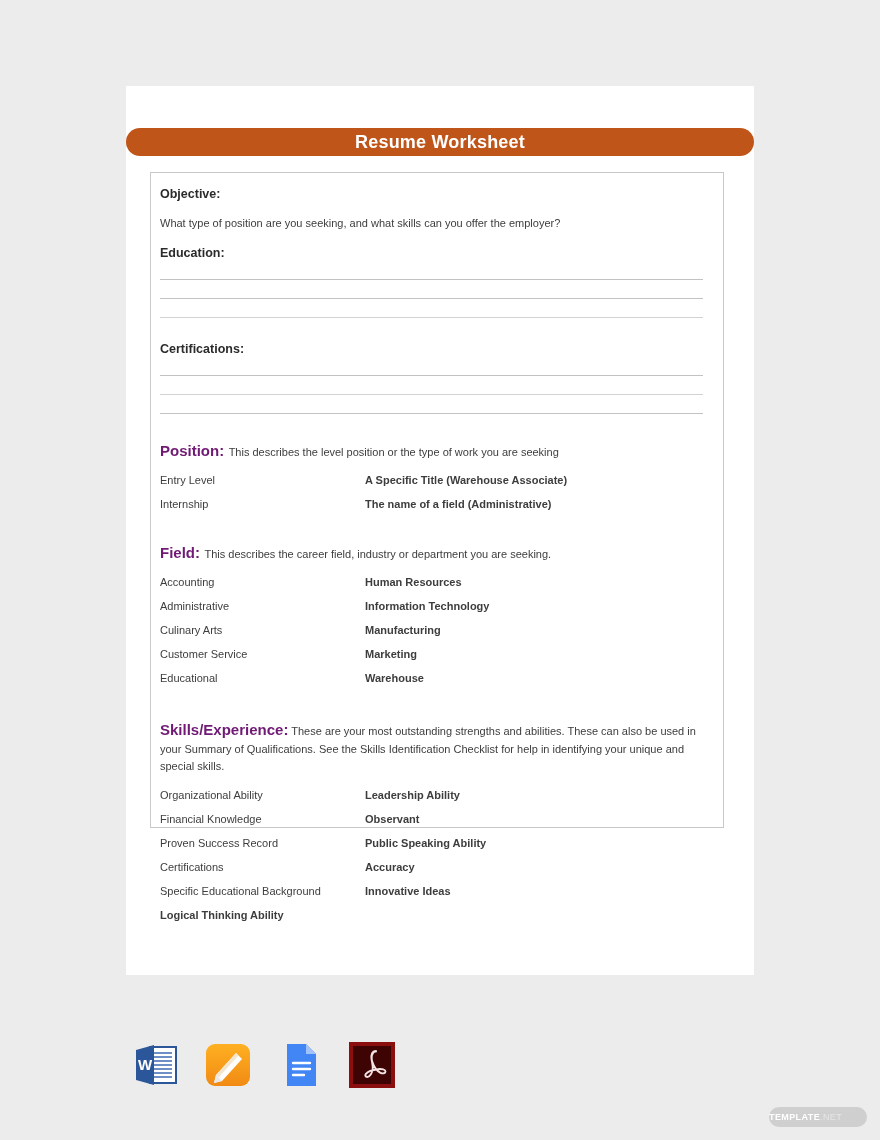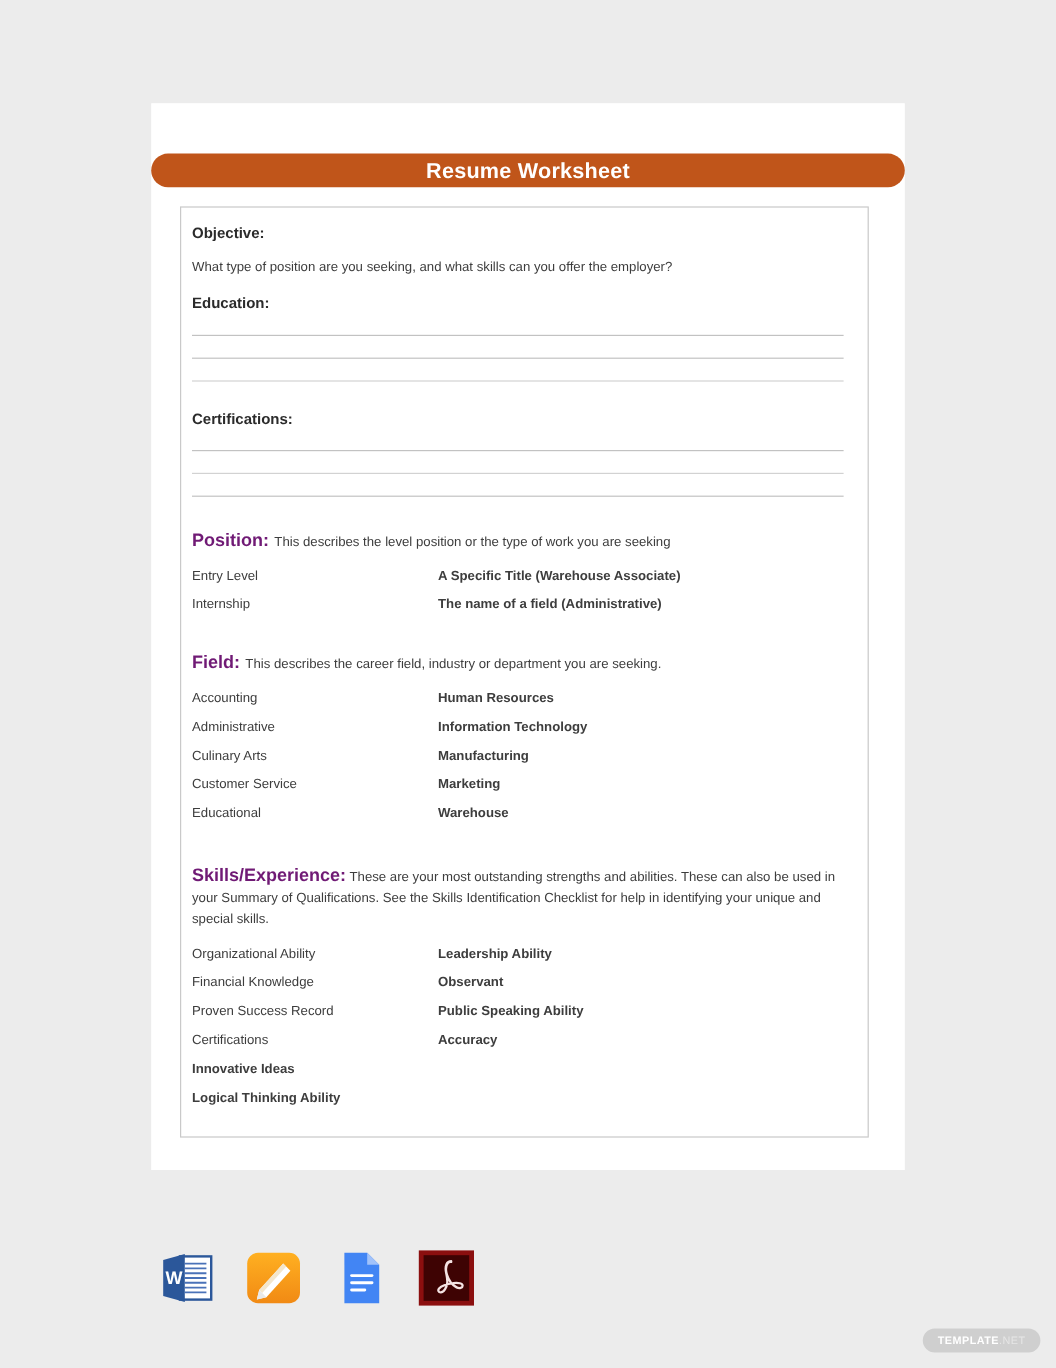--- a/index.html
+++ b/index.html
@@ -50,21 +50,21 @@
     letter-spacing: 0.2px;
     line-height: 1;
   }
 
   
   .content-box {
     position: absolute;
     left: 24px;
     top: 86px;
     width: 574px;
-    height: 776px;
+    height: 656px;
     border: 1px solid #c9c9c9;
     background: #ffffff;
     padding: 14px 20px 0 9px;
   }
 
   
   .sec-head {
     font-size: 12.5px;
     font-weight: bold;
     color: #2b2b2b;
@@ -141,21 +141,20 @@
   .wm-badge {
     position: absolute;
     left: 769px;
     top: 1107px;
     width: 98px;
     height: 20px;
     border-radius: 10px;
     background: #cfcfcf;
     display: flex;
     align-items: center;
-    justify-content: center;
   }
   .wm-badge .wm-a {
     font-size: 9px;
     font-weight: bold;
     color: #ffffff;
     letter-spacing: 0.4px;
   }
   .wm-badge .wm-b {
     font-size: 9px;
     font-weight: normal;
@@ -261,20 +260,21 @@
       </div>
       <div class="opt-row row-h">
         <span class="opt-col-a">Proven Success Record</span>
         <span class="opt-col-b">Public Speaking Ability</span>
       </div>
       <div class="opt-row row-h">
         <span class="opt-col-a">Certifications</span>
         <span class="opt-col-b">Accuracy</span>
       </div>
       <div class="opt-row row-h">
+        <span class="opt-col-a">Specific Educational Background</span>
         <span class="opt-col-b">Innovative Ideas</span>
       </div>
       <div class="opt-row row-h">
         <span class="opt-col-b">Logical Thinking Ability</span>
       </div>
 
     </div>
   </div>
 
   <div class="icon-strip">

